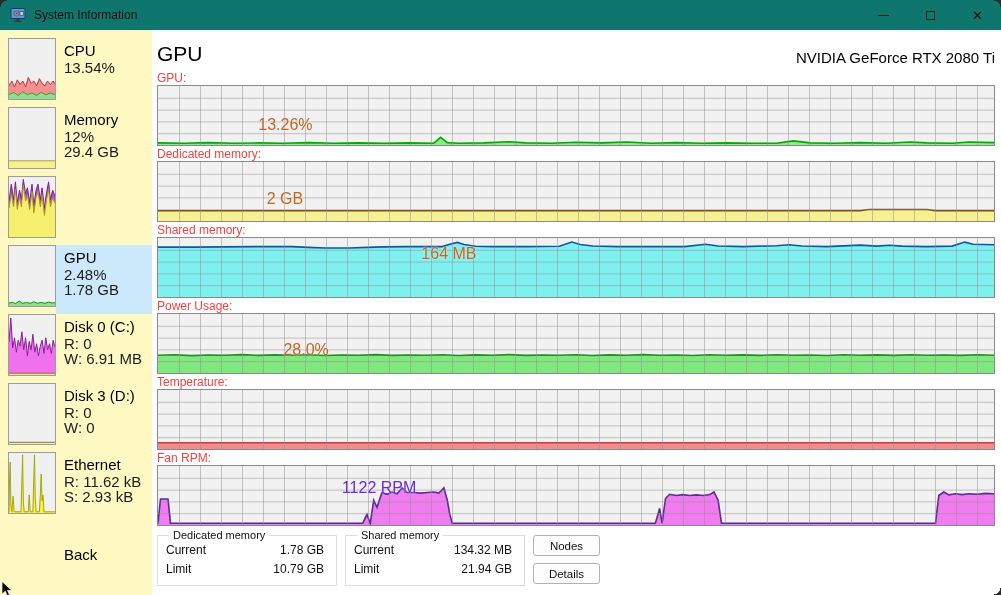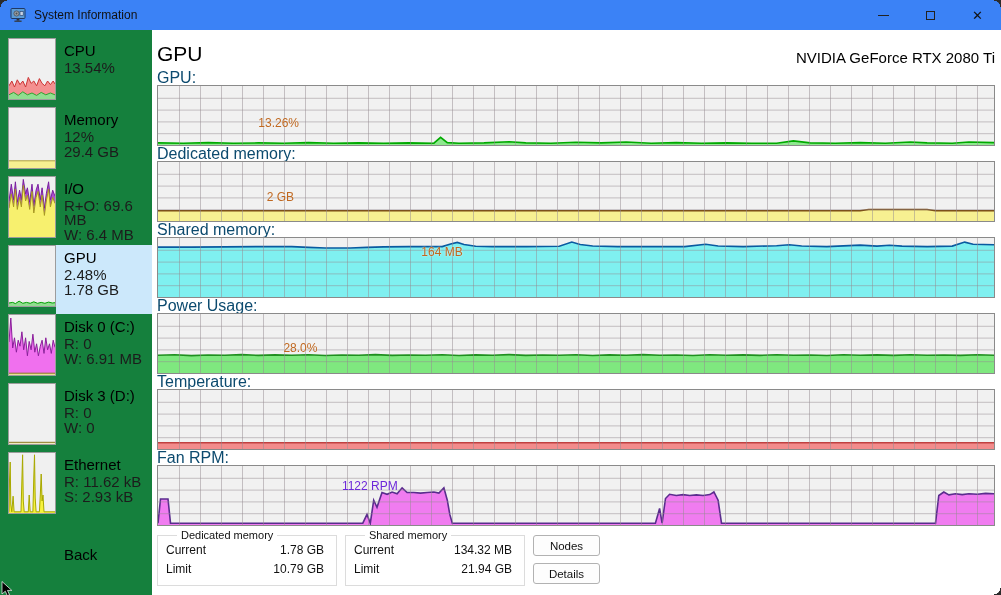--- a/index.html
+++ b/index.html
@@ -2,58 +2,58 @@
 <html><head>
 <meta charset="utf-8">
 <style>
   html,body{margin:0;padding:0;}
   body{
     width:1001px;height:595px;position:relative;overflow:hidden;
     background:#ffffff;font-family:"Liberation Sans",sans-serif;color:#111;
     -webkit-font-smoothing:antialiased;
   }
   
-  .titlebar{position:absolute;top:0;left:0;right:0;height:30px;display:flex;align-items:center;background:#3b82f6;}
+  .titlebar{position:absolute;top:0;left:0;right:0;height:30px;display:flex;align-items:center;background:#0f766e;}
   .app-icon{margin-left:10px;width:16px;height:16px;flex:0 0 16px;}
   .title-text{margin-left:8px;font-size:12px;color:#111;}
   .controls{margin-left:auto;display:flex;height:100%;}
   .ctrl{width:47px;height:100%;display:flex;align-items:center;justify-content:center;color:#111;cursor:default;}
   .ctrl-min-glyph{display:block;width:11px;height:1px;background:#222;}
   .ctrl-max-glyph{display:block;width:9px;height:9px;border:1px solid #222;box-sizing:border-box;}
   .ctrl-close{font-size:13px;}
   
   .notch{position:absolute;width:7px;height:7px;z-index:50;}
   .notch.tl{top:0;left:0;background:radial-gradient(circle at 100% 100%,transparent 6px,#2b2b2b 6.5px);}
   .notch.tr{top:0;right:0;background:radial-gradient(circle at 0% 100%,transparent 6px,#2b2b2b 6.5px);}
   .notch.br{bottom:0;right:0;background:radial-gradient(circle at 0% 0%,transparent 6px,#2b2b2b 6.5px);}
   
-  .sidebar{position:absolute;top:30px;left:0;width:152px;bottom:0;background:#15803d;}
+  .sidebar{position:absolute;top:30px;left:0;width:152px;bottom:0;background:#fef9c3;}
   .side-list{padding-top:8px;}
   .side-item{display:flex;height:69px;cursor:default;}
   .thumb-wrap{margin-left:8px;width:48px;flex:0 0 48px;}
   .thumb{width:46px;height:60px;border:1px solid #9C9C9C;background:#F0F0F0;overflow:hidden;}
   .thumb svg{display:block;}
   .side-label{flex:1;padding:3px 0 0 8px;}
   .side-item.selected .side-label{background:#CCE8FB;}
   .side-title{font-size:15px;line-height:19px;color:#000;}
   .side-line{font-size:15px;line-height:14px;color:#1c1c1c;margin-top:1px;}
   .back{margin:25px 0 0 64px;font-size:15px;color:#000;cursor:default;}
   
   .main{position:absolute;left:157px;top:30px;width:838px;}
   .main-header{display:flex;justify-content:space-between;align-items:flex-end;height:40px;box-sizing:border-box;padding:8px 0 4px 0;}
   .page-title{font-size:21px;color:#000;}
   .device-name{font-size:15px;color:#000;}
-  .chart-label{font-size:16px;height:14px;line-height:14px;margin-top:1px;color:#0c4a6e;}
+  .chart-label{font-size:12px;height:14px;line-height:14px;margin-top:1px;color:#ef4444;}
   .chart{position:relative;height:59px;border:1px solid #8A8A8A;background:#F1F1F1;overflow:hidden;}
   .chart svg{display:block;position:absolute;left:0;top:0;}
-  .ann{position:absolute;font-size:12px;color:#C06820;white-space:nowrap;pointer-events:none;text-shadow:0 0 2px #F1F1F1;}
+  .ann{position:absolute;font-size:16px;color:#C06820;white-space:nowrap;pointer-events:none;text-shadow:0 0 2px #F1F1F1;}
   
   .bottom{display:flex;align-items:flex-start;margin-top:3px;}
   fieldset{width:180px;height:57px;box-sizing:border-box;border:1px solid #DCDCDC;margin:0 8px 0 0;padding:0 8px 0 8px;}
-  legend{font-size:11px;color:#111;padding:0 4px;margin-left:11px;}
+  legend{font-size:11px;color:#111;padding:0 4px;margin-left:3px;}
   .g-row{display:flex;justify-content:space-between;font-size:12px;line-height:19px;padding-right:4px;color:#111;}
   .btn-col{display:flex;flex-direction:column;margin-top:6px;gap:7px;}
   .btn{width:67px;height:21px;font-size:11.5px;font-family:"Liberation Sans",sans-serif;
        border:1px solid #B2B2B2;border-radius:3px;background:#FDFDFD;color:#111;padding:0;}
   
   .mouse-cursor{position:absolute;left:1px;top:581px;z-index:60;}
 </style>
 </head>
 <body>
 
@@ -125,25 +125,20 @@
       <div class="thumb-wrap">
           <div class="thumb">
             <svg width="46" height="60">
               <polygon points="0,60 0.0,24.0 2.3,7.2 4.6,22.8 6.4,4.8 8.3,25.2 10.6,13.2 12.4,22.8 14.3,2.4 16.6,16.8 18.4,10.8 20.7,25.2 23.0,7.2 24.8,28.8 27.1,13.2 29.0,7.2 31.3,22.8 33.1,10.8 35.4,31.2 37.3,16.8 39.6,4.8 41.4,22.8 43.7,13.2 46.0,19.2 46,60" fill="#AE4FD0" stroke="none"></polygon>
               <polyline points="0.0,24.0 2.3,7.2 4.6,22.8 6.4,4.8 8.3,25.2 10.6,13.2 12.4,22.8 14.3,2.4 16.6,16.8 18.4,10.8 20.7,25.2 23.0,7.2 24.8,28.8 27.1,13.2 29.0,7.2 31.3,22.8 33.1,10.8 35.4,31.2 37.3,16.8 39.6,4.8 41.4,22.8 43.7,13.2 46.0,19.2" fill="none" stroke="#7A1FA0" stroke-width="1"></polyline>
               <polygon points="0,60 0.0,31.2 2.3,16.8 4.6,30.0 6.4,12.0 8.3,32.4 10.6,20.4 12.4,30.0 14.3,8.4 16.6,24.0 18.4,18.0 20.7,32.4 23.0,14.4 24.8,36.0 27.1,20.4 29.0,14.4 31.3,30.0 33.1,18.0 35.4,38.4 37.3,24.0 39.6,12.0 41.4,30.0 43.7,20.4 46.0,26.4 46,60" fill="#F7F06E" stroke="none"></polygon>
               <polyline points="0.0,31.2 2.3,16.8 4.6,30.0 6.4,12.0 8.3,32.4 10.6,20.4 12.4,30.0 14.3,8.4 16.6,24.0 18.4,18.0 20.7,32.4 23.0,14.4 24.8,36.0 27.1,20.4 29.0,14.4 31.3,30.0 33.1,18.0 35.4,38.4 37.3,24.0 39.6,12.0 41.4,30.0 43.7,20.4 46.0,26.4" fill="none" stroke="#A89A20" stroke-width="1"></polyline>
             </svg>
           </div>
         </div>
-      <div class="side-label">
-        <div class="side-title">I/O</div>
-        <div class="side-line">R+O: 69.6 MB</div>
-        <div class="side-line">W: 6.4 MB</div>
-      </div>
     </div>
 
     <div class="side-item selected">
       <div class="thumb-wrap">
           <div class="thumb">
             <svg width="46" height="60">
               <polygon points="0,60 0.0,57.0 3.7,56.4 6.4,57.6 10.1,55.2 13.8,57.3 17.5,56.4 21.2,57.3 24.8,55.8 28.5,57.3 32.2,56.4 35.9,57.3 39.6,56.1 43.2,57.0 46.0,56.7 46,60" fill="#90DE90" stroke="none"></polygon>
               <polyline points="0.0,57.0 3.7,56.4 6.4,57.6 10.1,55.2 13.8,57.3 17.5,56.4 21.2,57.3 24.8,55.8 28.5,57.3 32.2,56.4 35.9,57.3 39.6,56.1 43.2,57.0 46.0,56.7" fill="none" stroke="#00A000" stroke-width="1"></polyline>
             </svg>
           </div>

